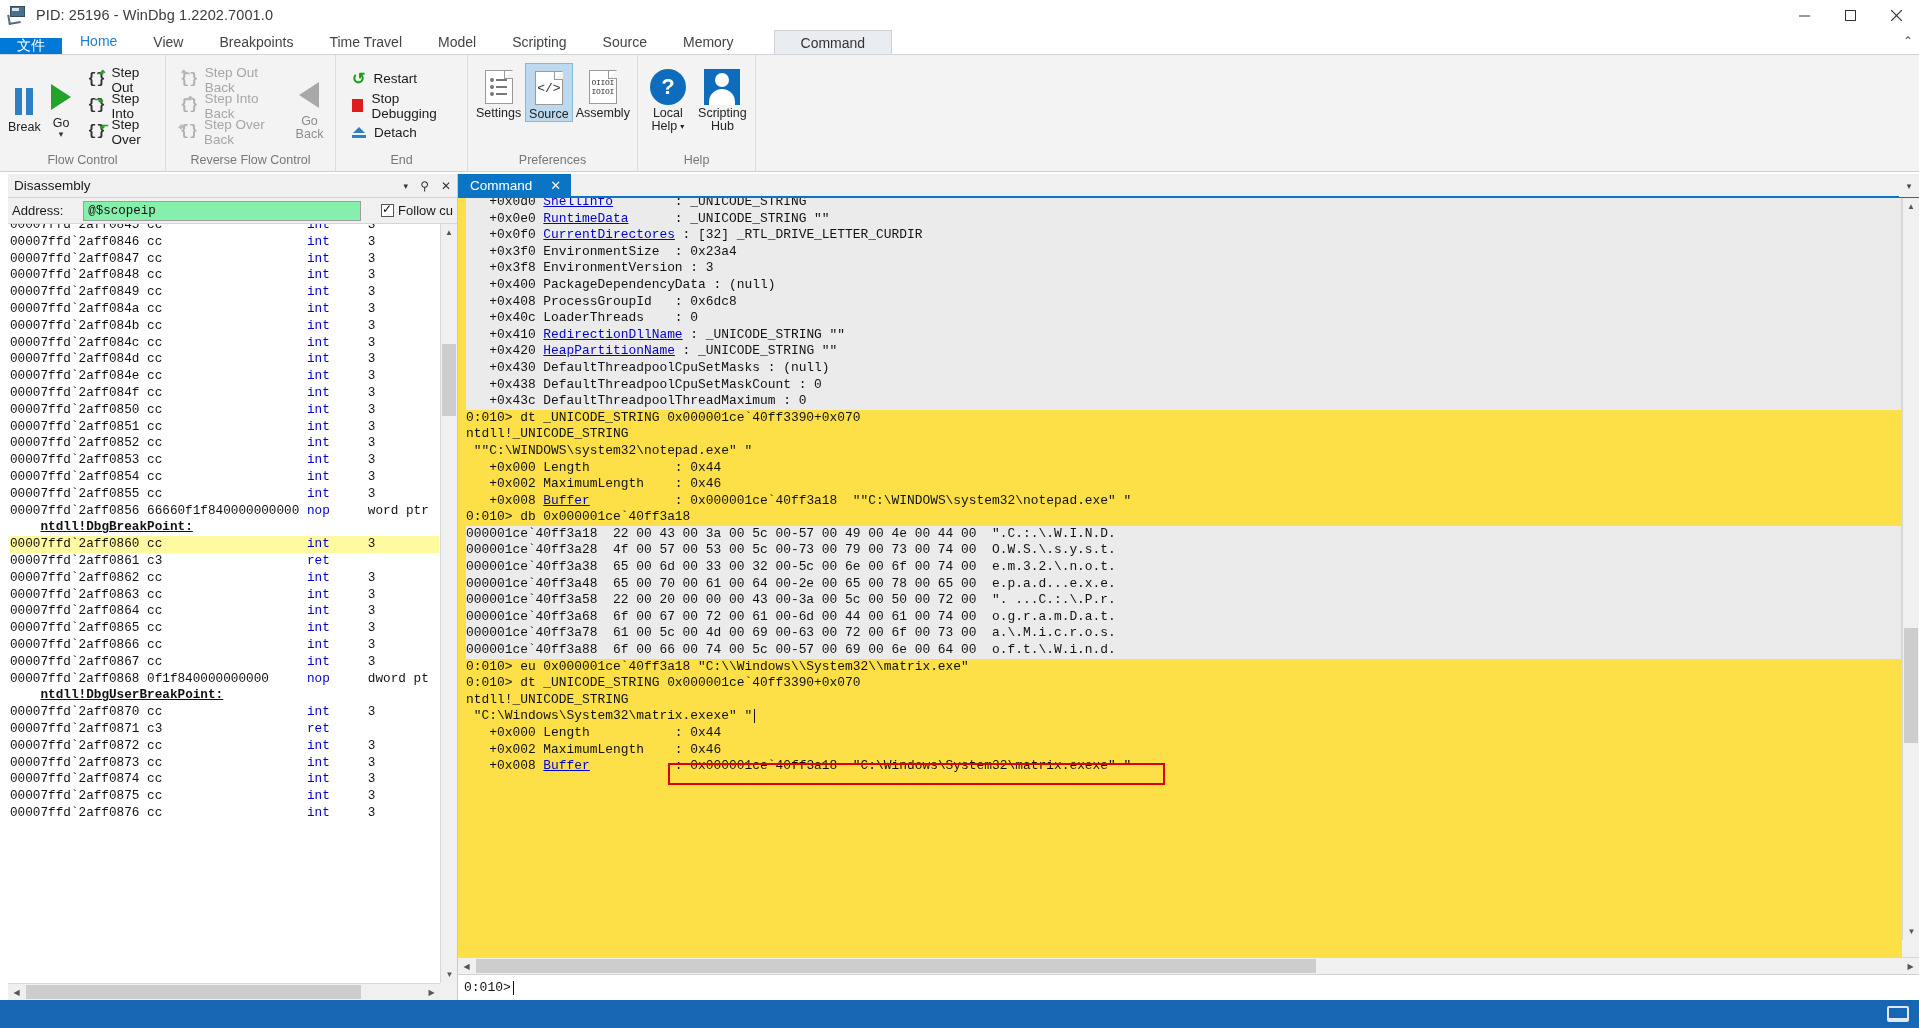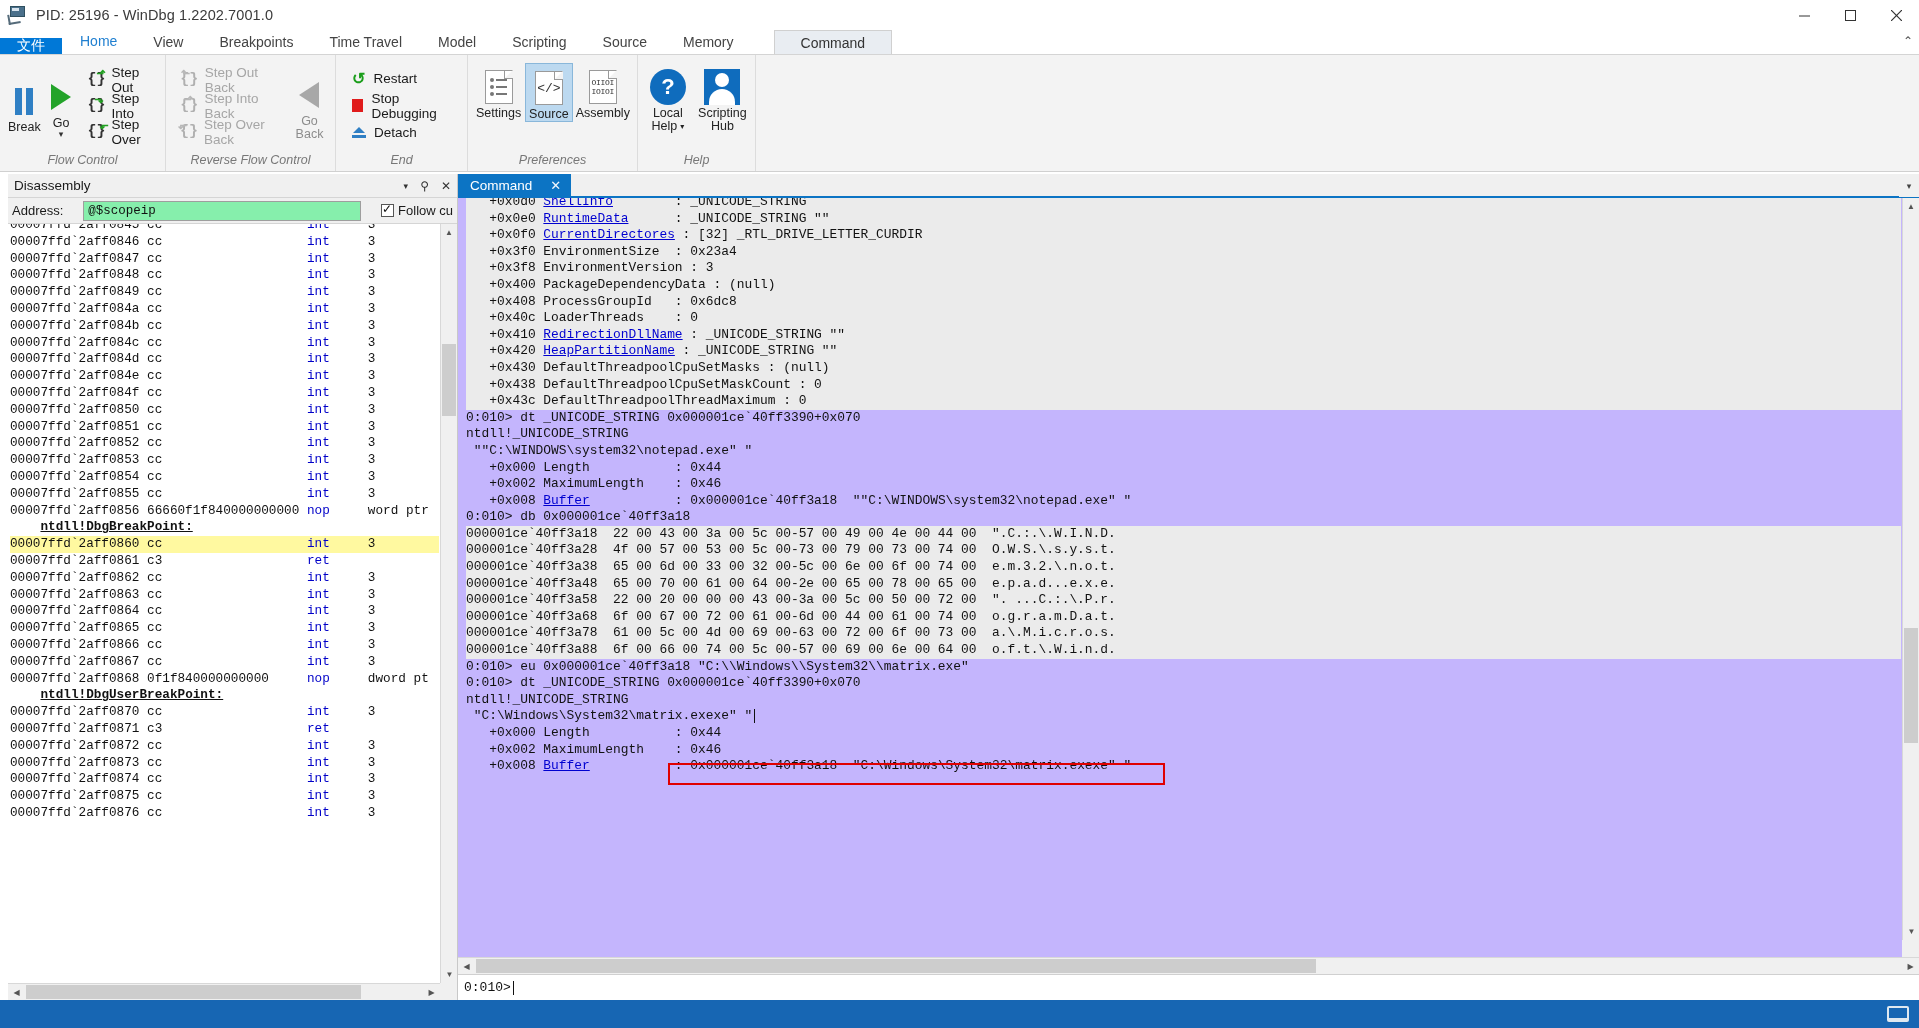--- a/index.html
+++ b/index.html
@@ -78,21 +78,21 @@
     display: flex; align-items: stretch; position: relative;
   }
   .rgroup {
     display: flex; flex-direction: column; position: relative;
     border-right: 1px solid #dcdcdc;
     padding: 0;
   }
   .rgroup-body { flex: 1; display: flex; align-items: center; padding: 3px 6px 0 6px; }
   .rgroup-label {
     height: 18px; font-size: 12.5px; color: #777; text-align: center;
-    display: flex; align-items: flex-start; justify-content: center; font-style: italic;
+    display: flex; align-items: flex-start; justify-content: center;
   }
 
   .bigbtn {
     display: flex; flex-direction: column; align-items: center; justify-content: flex-start;
     width: 46px; padding-top: 4px; font-size: 12.5px; color: #222; cursor: default;
   }
   .bigbtn .glyph { height: 40px; display: flex; align-items: center; justify-content: center; }
   .bigbtn .cap { line-height: 13px; text-align: center; }
 
   .pause-icon { display: flex; gap: 4px; }
@@ -259,21 +259,21 @@
     border-bottom: 1px solid #0c74c4; position: relative;
   }
   .cmd-tab {
     background: #0c74c4; color: #fff; display: flex; align-items: center; gap: 18px;
     padding: 0 10px 0 12px; font-size: 13.5px;
   }
   .cmd-tab .x { font-size: 13px; opacity: .95; }
   .cmd-tabbar .spacer { flex: 1; border-bottom: 1px solid #0c74c4; }
   .cmd-tabbar .dd { width: 20px; display: flex; align-items: center; justify-content: center; font-size: 9px; color: #444; }
 
-  .cmd-body { flex: 1; position: relative; overflow: hidden; background: #c4b5fd; }
+  .cmd-body { flex: 1; position: relative; overflow: hidden; background: #fde047; }
   .cmd-out {
     position: absolute; left: 8px; top: -4px; right: 18px; bottom: 0;
     font-family: "Liberation Mono", monospace; font-size: 12.9px;
     line-height: 16.6px; color: #111; white-space: pre;
   }
   .cl { display: block; height: 16.6px; }
   .cl.shade { background: #ebebeb; }
   .cl .ln { color: #0000d0; text-decoration: underline; }
   .redbox {
     position: absolute; border: 2px solid #e00000; pointer-events: none;

